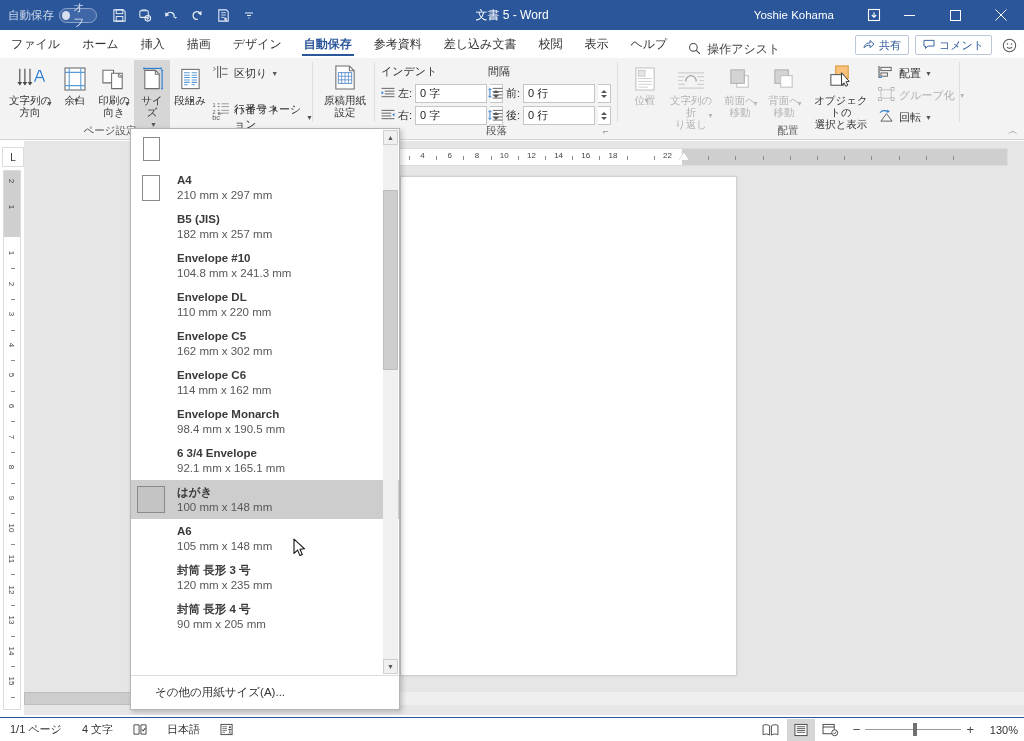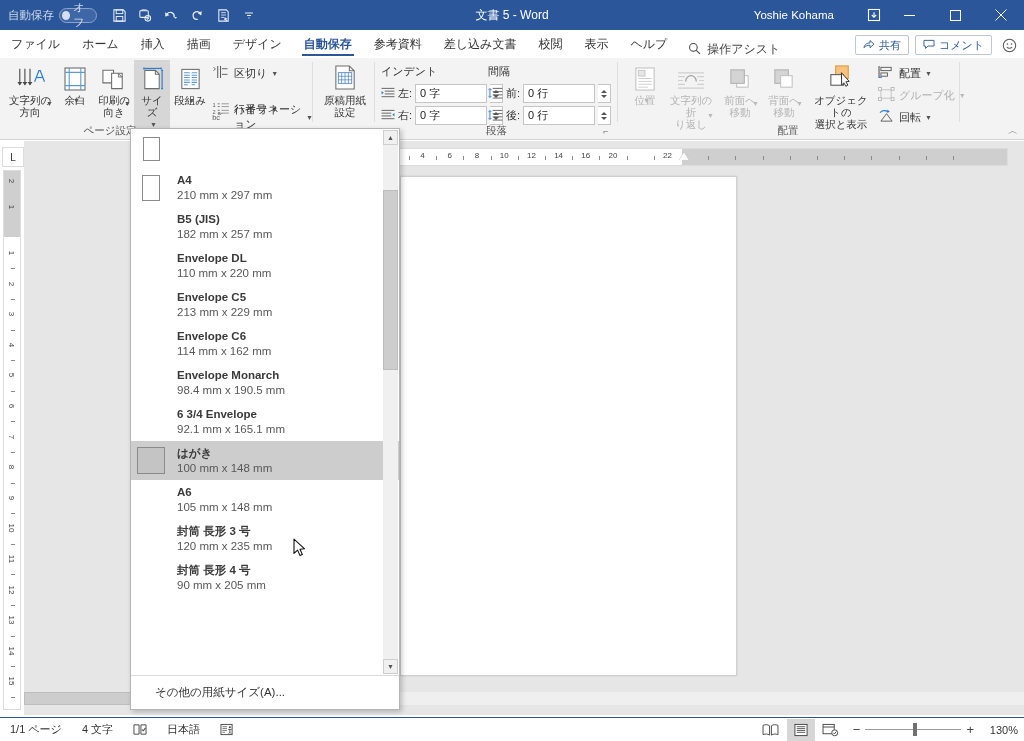--- a/index.html
+++ b/index.html
@@ -661,21 +661,21 @@
       <div class="num" style="left: 78px;">8</div>
       <div class="tick" style="left: 91.6px;"></div>
       <div class="num" style="left: 105.2px;">10</div>
       <div class="tick" style="left: 118.8px;"></div>
       <div class="num" style="left: 132.4px;">12</div>
       <div class="tick" style="left: 146px;"></div>
       <div class="num" style="left: 159.6px;">14</div>
       <div class="tick" style="left: 173.2px;"></div>
       <div class="num" style="left: 186.8px;">16</div>
       <div class="tick" style="left: 200.4px;"></div>
-      <div class="num" style="left: 214px;">20</div>
+      <div class="num" style="left: 214px;">18</div>
       <div class="tick" style="left: 227.6px;"></div>
       <div class="tick" style="left: 254.8px;"></div>
       <div class="num" style="left: 268.4px;">22</div>
       <div class="tick" style="left: 282px;"></div>
       <div class="tick" style="left: 309.2px;"></div>
       <div class="tick" style="left: 336.4px;"></div>
       <div class="tick" style="left: 363.6px;"></div>
       <div class="tick" style="left: 390.8px;"></div>
       <div class="tick" style="left: 418px;"></div>
       <div class="tick" style="left: 445.2px;"></div>
@@ -790,29 +790,36 @@
         <div class="mi">
           <div class="thumb"></div>
           <div class="txt">
             <div class="nm">B5 (JIS)</div>
             <div class="dim">182 mm x 257 mm</div>
           </div>
         </div>
         <div class="mi">
           <div class="thumb"></div>
           <div class="txt">
+            <div class="nm">Envelope #10</div>
+            <div class="dim">104.8 mm x 241.3 mm</div>
+          </div>
+        </div>
+        <div class="mi">
+          <div class="thumb"></div>
+          <div class="txt">
             <div class="nm">Envelope DL</div>
             <div class="dim">110 mm x 220 mm</div>
           </div>
         </div>
         <div class="mi">
           <div class="thumb"></div>
           <div class="txt">
             <div class="nm">Envelope C5</div>
-            <div class="dim">213 mm x 229 mm</div>
+            <div class="dim">162 mm x 302 mm</div>
           </div>
         </div>
         <div class="mi">
           <div class="thumb"></div>
           <div class="txt">
             <div class="nm">Envelope C6</div>
             <div class="dim">114 mm x 162 mm</div>
           </div>
         </div>
         <div class="mi">

